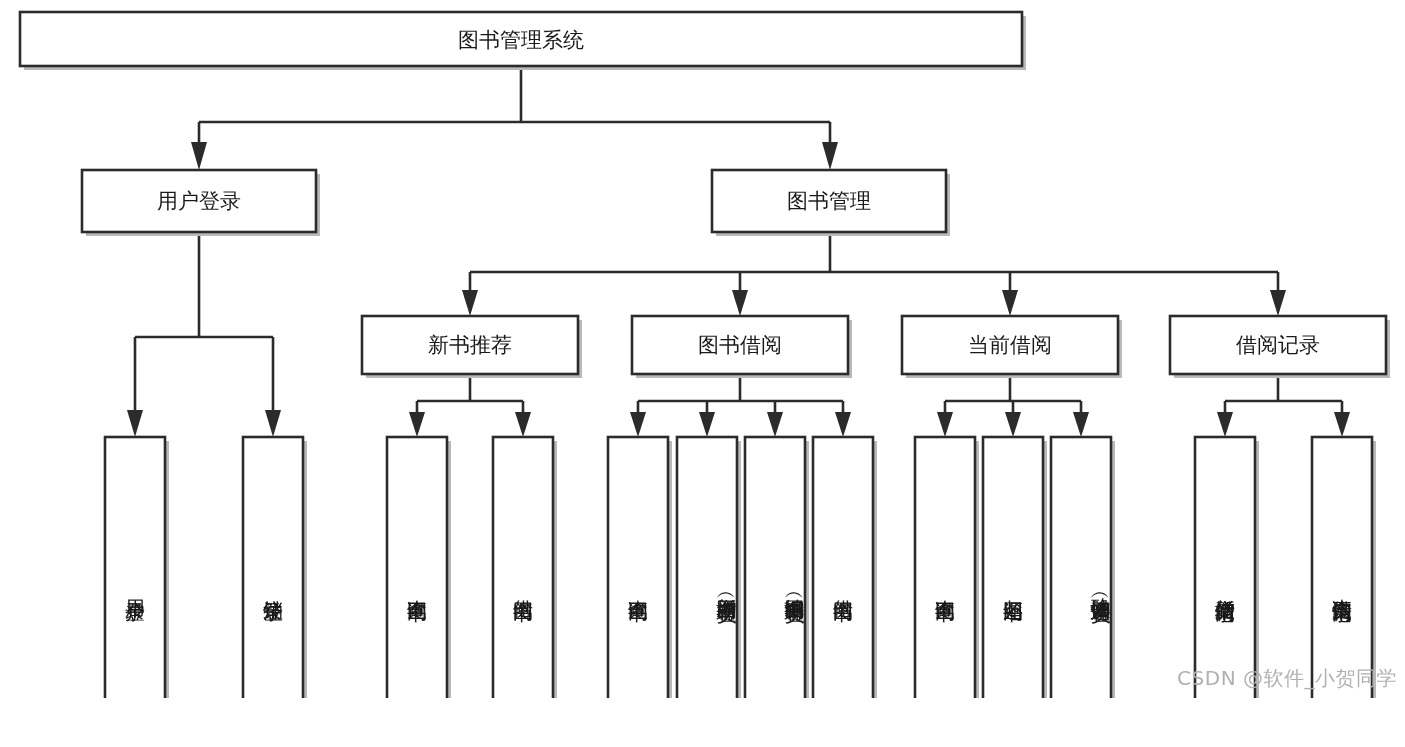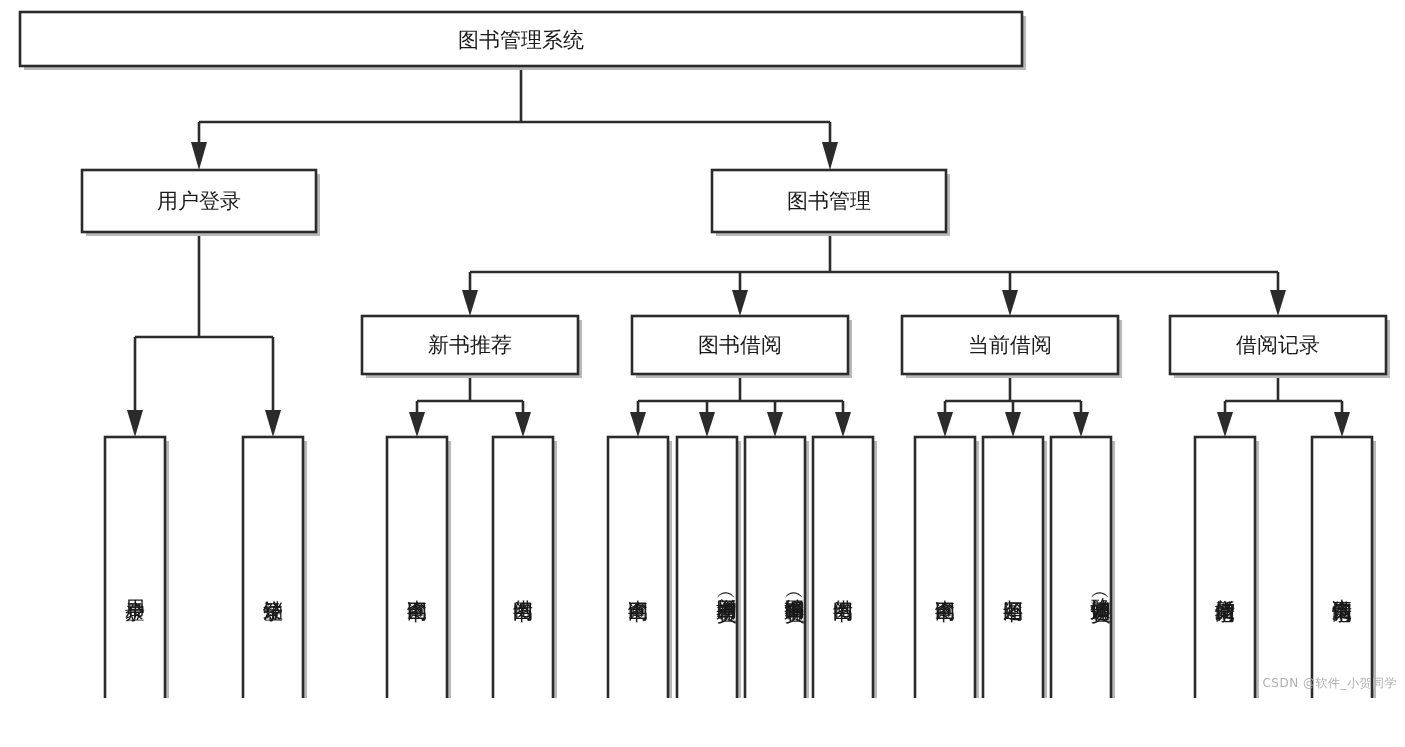--- a/index.html
+++ b/index.html
@@ -48,21 +48,21 @@
     font-size: 21px;
     fill: #1a1a1a;
     text-anchor: middle;
     dominant-baseline: middle;
   }
   .watermark {
     position: absolute;
     right: 8px;
     bottom: 6px;
     font-family: "DejaVu Sans", "Liberation Sans", sans-serif;
-    font-size: 12px;
+    font-size: 20px;
     color: #b0b0b0;
     letter-spacing: 0.5px;
     white-space: nowrap;
     pointer-events: none;
   }
   .vlabel {
     position: absolute;
     writing-mode: vertical-rl;
     text-orientation: upright;
     font-family: "DejaVu Sans", "Liberation Sans", sans-serif;

